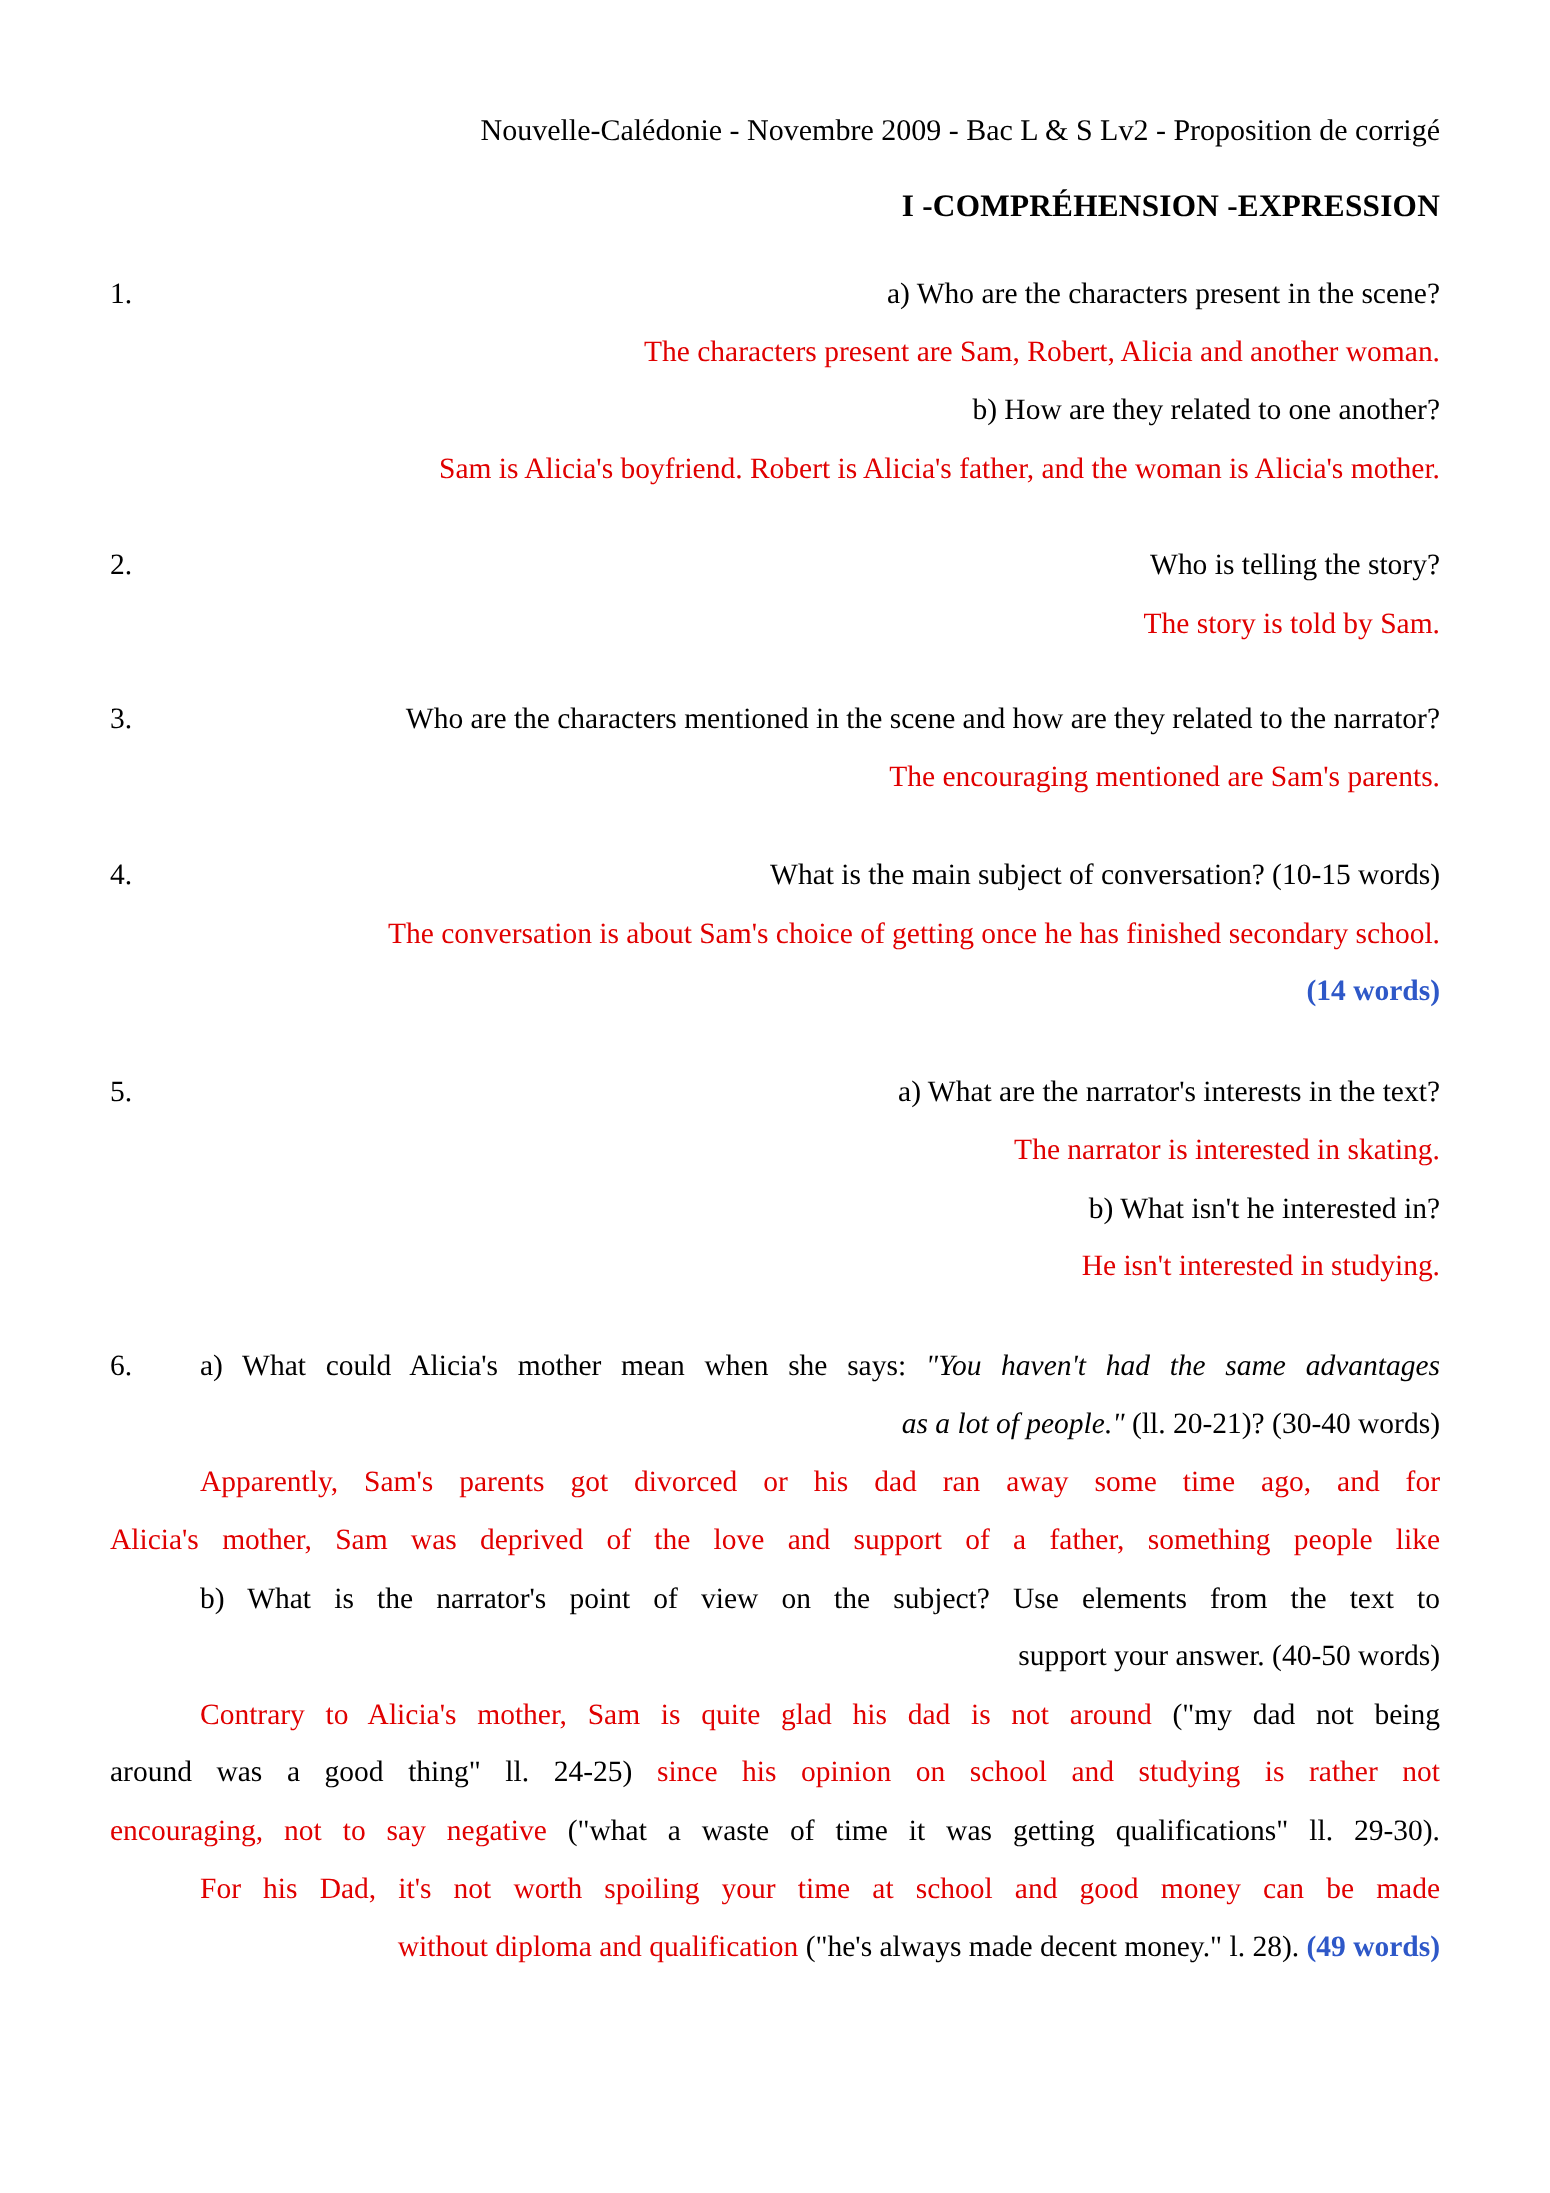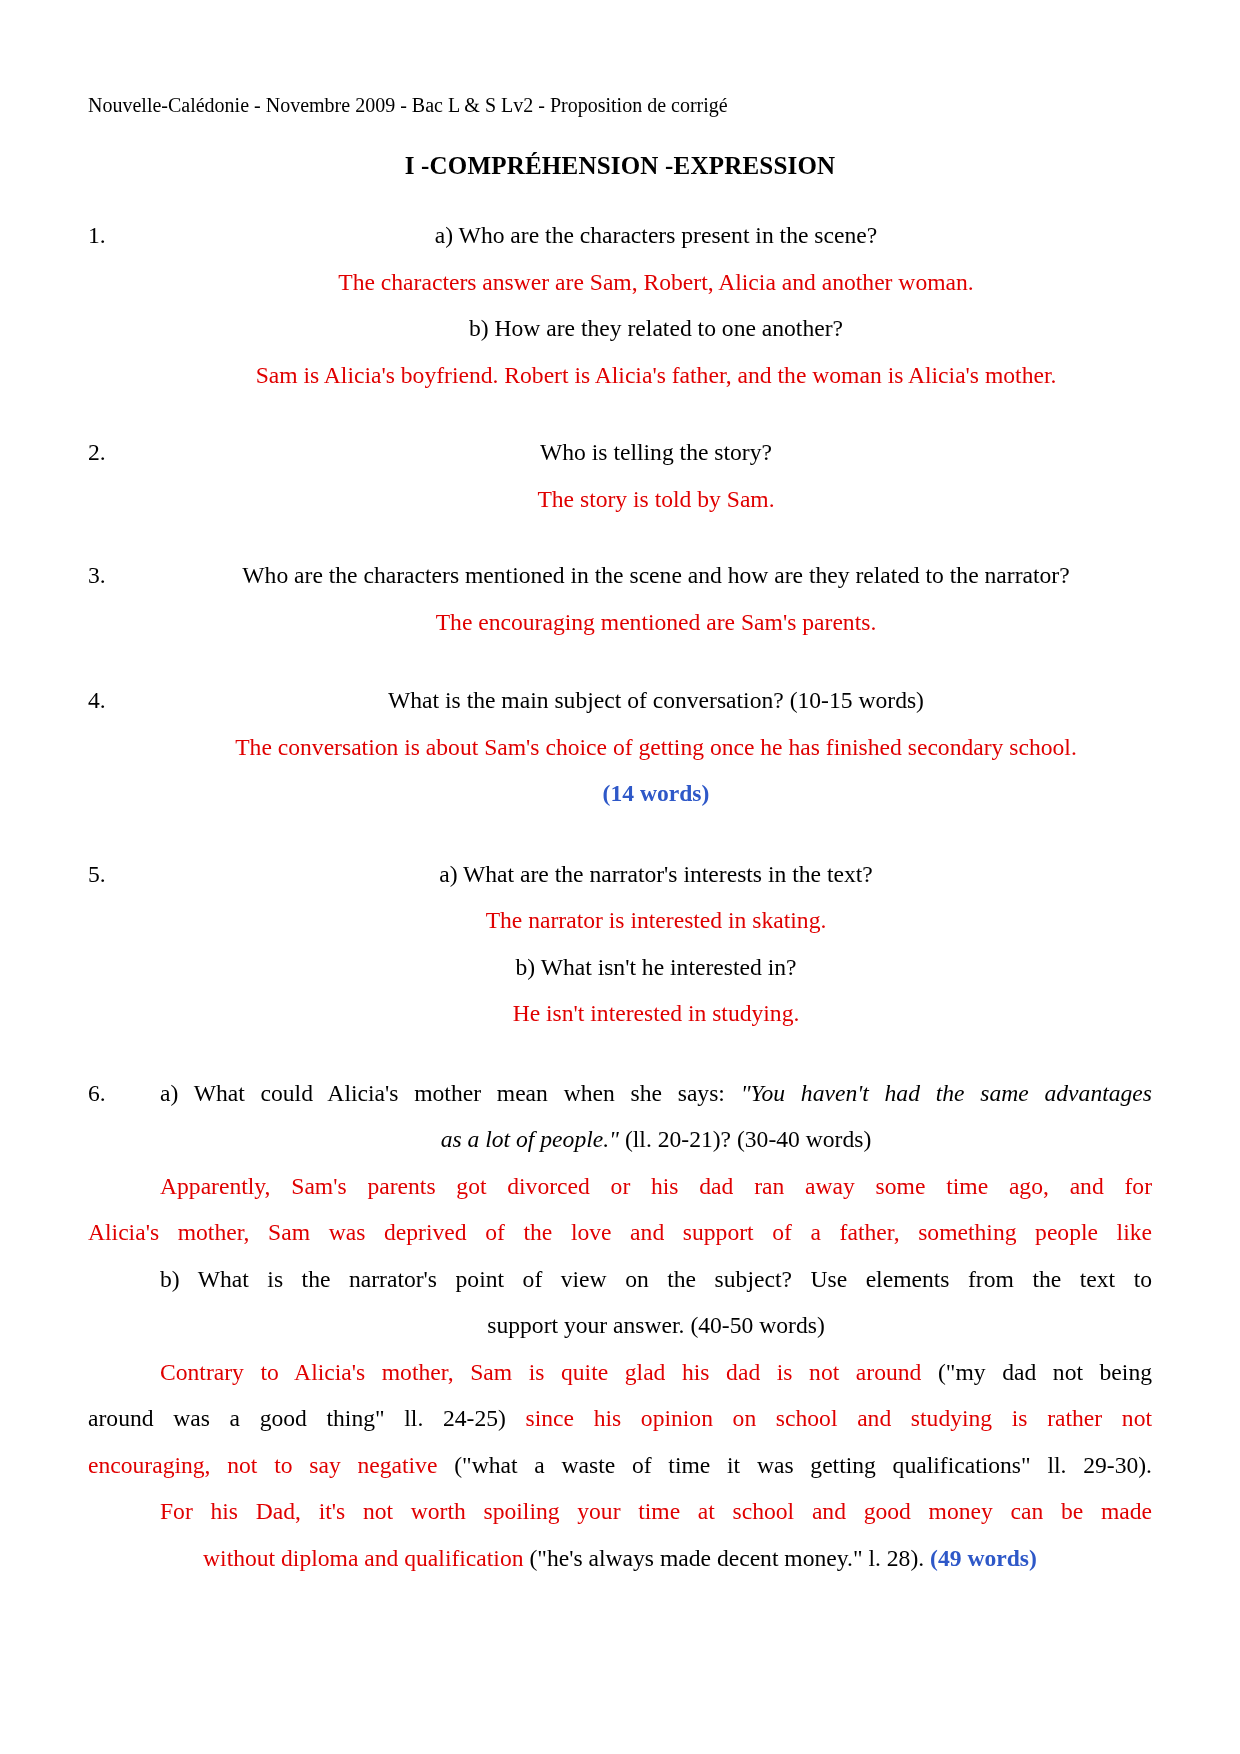--- a/index.html
+++ b/index.html
@@ -14,25 +14,25 @@
   }
   .content{
     position:absolute;
     left:88px;
     top:82px;
     width:1064px;
   }
   .line{
     line-height:46.5px;
     font-size:23.6px;
-    text-align:center;
+    text-align:right;
   }
   .title{
-    font-size:20px;
-    text-align:left;
+    font-size:24px;
+    text-align:right;
     line-height:46.5px;
   }
   .heading{
     font-weight:bold;
     font-size:25px;
     margin-top:14px;
     letter-spacing:.2px;
   }
   .block{position:relative;}
   .m-q1{margin-top:23px;}
@@ -62,21 +62,21 @@
 <div class="page">
   <div class="content">
 
     <div class="line title nw">Nouvelle-Calédonie - Novembre 2009 - Bac L &amp; S Lv2 - Proposition de corrigé</div>
 
     <div class="line heading nw">I -COMPRÉHENSION -EXPRESSION</div>
 
     <div class="block m-q1">
       <span class="num">1.</span>
       <div class="line ind nw"><span>a) Who are the characters present in the scene?</span></div>
-      <div class="line ind nw red"><span>The characters answer are Sam, Robert, Alicia and another woman.</span></div>
+      <div class="line ind nw red"><span>The characters present are Sam, Robert, Alicia and another woman.</span></div>
       <div class="line ind nw"><span>b) How are they related to one another?</span></div>
       <div class="line ind nw red"><span>Sam is Alicia's boyfriend. Robert is Alicia's father, and the woman is Alicia's mother.</span></div>
     </div>
 
     <div class="block m-q2">
       <span class="num">2.</span>
       <div class="line ind nw"><span>Who is telling the story?</span></div>
       <div class="line ind nw red"><span>The story is told by Sam.</span></div>
     </div>
 

